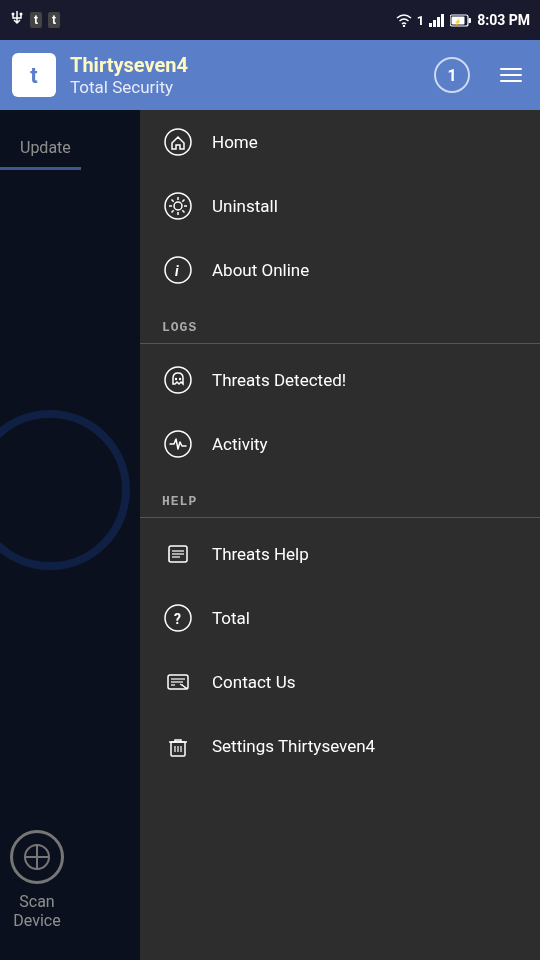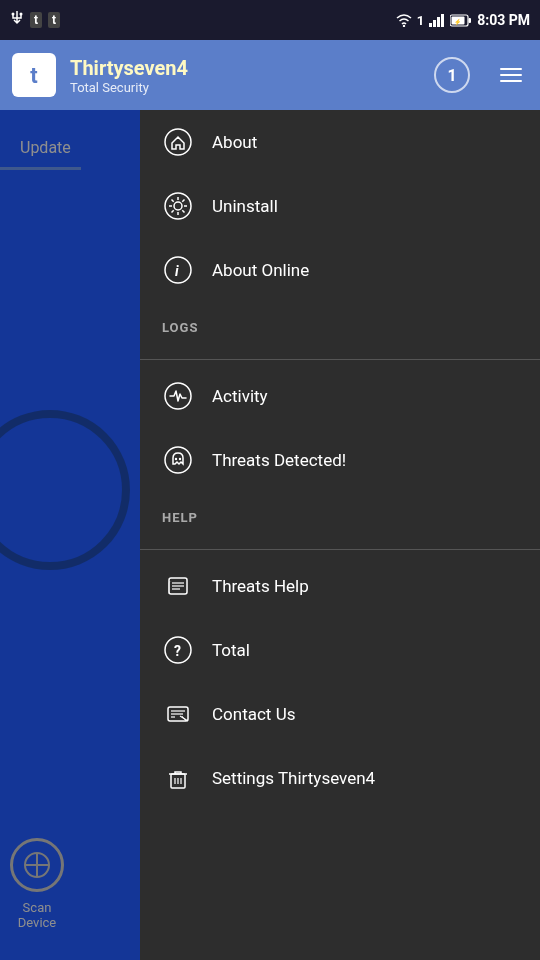--- a/index.html
+++ b/index.html
@@ -44,21 +44,21 @@
       border-radius: 6px;
       display: flex;
       align-items: center;
       justify-content: center;
       font-size: 22px;
       font-weight: bold;
       color: #5b7ec9;
     }
     .app-title-block { flex: 1; }
     .app-title { color: #fef9c3; font-size: 20px; font-weight: bold; }
-    .app-subtitle { color: rgba(255,255,255,0.85); font-size: 13px; }
+    .app-subtitle { color: rgba(255,255,255,0.85); font-size: 17px; }
     .header-badge {
       width: 36px;
       height: 36px;
       border-radius: 50%;
       border: 2px solid rgba(255,255,255,0.7);
       color: white;
       display: flex;
       align-items: center;
       justify-content: center;
       font-size: 16px;
@@ -84,21 +84,21 @@
       border-radius: 1px;
     }
 
     
     .bg-content {
       position: absolute;
       top: 110px;
       left: 0;
       width: 140px;
       height: 850px;
-      background: #1d4ed8;
+      background: #0f172a;
       z-index: 1;
     }
     .bg-update-tab {
       color: #ccc;
       font-size: 16px;
       padding: 28px 10px 10px 20px;
       border-bottom: 3px solid #5b7ec9;
       display: inline-block;
     }
     .bg-circle {
@@ -168,23 +168,24 @@
       align-items: center;
       justify-content: center;
       flex-shrink: 0;
     }
 
     .section-header {
       color: #aaa;
       font-size: 13px;
       font-weight: bold;
       letter-spacing: 1px;
-      padding: 18px 22px 24px;
+      padding: 18px 22px 8px;
       border-bottom: 1px solid #555;
       margin-bottom: 4px;
+      font-family: Liberation Mono, monospace;
     }
 
     
     svg { display: block; }
   </style>
 </head>
 <body>
 
 <div class="status-bar">
   <div class="status-left">
@@ -249,36 +250,36 @@
   <div class="bg-circle"></div>
   
   <div class="bg-scan-btn" style="bottom:30px; left:10px; position:absolute;">
     <div class="bg-scan-icon">
       <svg width="30" height="30" viewBox="0 0 30 30">
         <circle cx="15" cy="15" r="12" stroke="#aaa" stroke-width="2" fill="none"></circle>
         <line x1="15" y1="3" x2="15" y2="27" stroke="#aaa" stroke-width="2"></line>
         <line x1="3" y1="15" x2="27" y2="15" stroke="#aaa" stroke-width="2"></line>
       </svg>
     </div>
-    <div style="font-size:13px;">Scan<br>Device</div>
+    <div style="font-size:16px;">Scan<br>Device</div>
   </div>
 </div>
 
 <div class="drawer-overlay">
   <div class="drawer-dim"></div>
   <div class="drawer">
 
     <div class="menu-item">
       <div class="menu-icon">
         <svg width="28" height="28" viewBox="0 0 28 28" fill="none">
           <circle cx="14" cy="14" r="13" stroke="white" stroke-width="1.5"></circle>
           <path d="M8 15 L14 9 L20 15 L20 21 L16 21 L16 17 L12 17 L12 21 L8 21 Z" stroke="white" stroke-width="1.5" fill="none"></path>
         </svg>
       </div>
-      <span>About</span>
+      <span>Home</span>
     </div>
 
     <div class="menu-item">
       <div class="menu-icon">
         <svg width="28" height="28" viewBox="0 0 28 28" fill="none">
           <circle cx="14" cy="14" r="13" stroke="white" stroke-width="1.5"></circle>
           <circle cx="14" cy="14" r="4" stroke="white" stroke-width="1.5"></circle>
           <path d="M14 5 L14 8 M14 20 L14 23 M5 14 L8 14 M20 14 L23 14 M7.5 7.5 L9.7 9.7 M18.3 18.3 L20.5 20.5 M20.5 7.5 L18.3 9.7 M9.7 18.3 L7.5 20.5" stroke="white" stroke-width="1.5"></path>
         </svg>
       </div>
@@ -290,43 +291,43 @@
         <svg width="28" height="28" viewBox="0 0 28 28" fill="none">
           <circle cx="14" cy="14" r="13" stroke="white" stroke-width="1.5"></circle>
           <text x="11" y="20" font-size="14" fill="white" font-style="italic" font-weight="bold">i</text>
         </svg>
       </div>
       <span>About Online</span>
     </div>
 
     <div class="section-header">
       <span>LOGS</span>
-    </div>
-
-    <div class="menu-item">
-      <div class="menu-icon">
-        <svg width="28" height="28" viewBox="0 0 28 28" fill="none">
-          <circle cx="14" cy="14" r="13" stroke="white" stroke-width="1.5"></circle>
-          <path d="M6 14 L10 14 L12 9 L14 19 L16 12 L18 16 L22 16" stroke="white" stroke-width="1.5" fill="none" stroke-linejoin="round" stroke-linecap="round"></path>
-        </svg>
-      </div>
-      <span>Activity</span>
     </div>
 
     <div class="menu-item">
       <div class="menu-icon">
         <svg width="28" height="28" viewBox="0 0 28 28" fill="none">
           <circle cx="14" cy="14" r="13" stroke="white" stroke-width="1.5"></circle>
 
           <path d="M9 18 L9 12 Q9 7 14 7 Q19 7 19 12 L19 18 L17 16 L15 18 L13 16 L11 18 Z" stroke="white" stroke-width="1.5" fill="none"></path>
           <circle cx="12" cy="13" r="1.2" fill="white"></circle>
           <circle cx="16" cy="13" r="1.2" fill="white"></circle>
         </svg>
       </div>
       <span>Threats Detected!</span>
+    </div>
+
+    <div class="menu-item">
+      <div class="menu-icon">
+        <svg width="28" height="28" viewBox="0 0 28 28" fill="none">
+          <circle cx="14" cy="14" r="13" stroke="white" stroke-width="1.5"></circle>
+          <path d="M6 14 L10 14 L12 9 L14 19 L16 12 L18 16 L22 16" stroke="white" stroke-width="1.5" fill="none" stroke-linejoin="round" stroke-linecap="round"></path>
+        </svg>
+      </div>
+      <span>Activity</span>
     </div>
 
     <div class="section-header">
       <span>HELP</span>
     </div>
 
     <div class="menu-item">
       <div class="menu-icon">
         <svg width="28" height="28" viewBox="0 0 28 28" fill="none">
           <rect x="5" y="6" width="18" height="16" rx="2" stroke="white" stroke-width="1.5"></rect>

